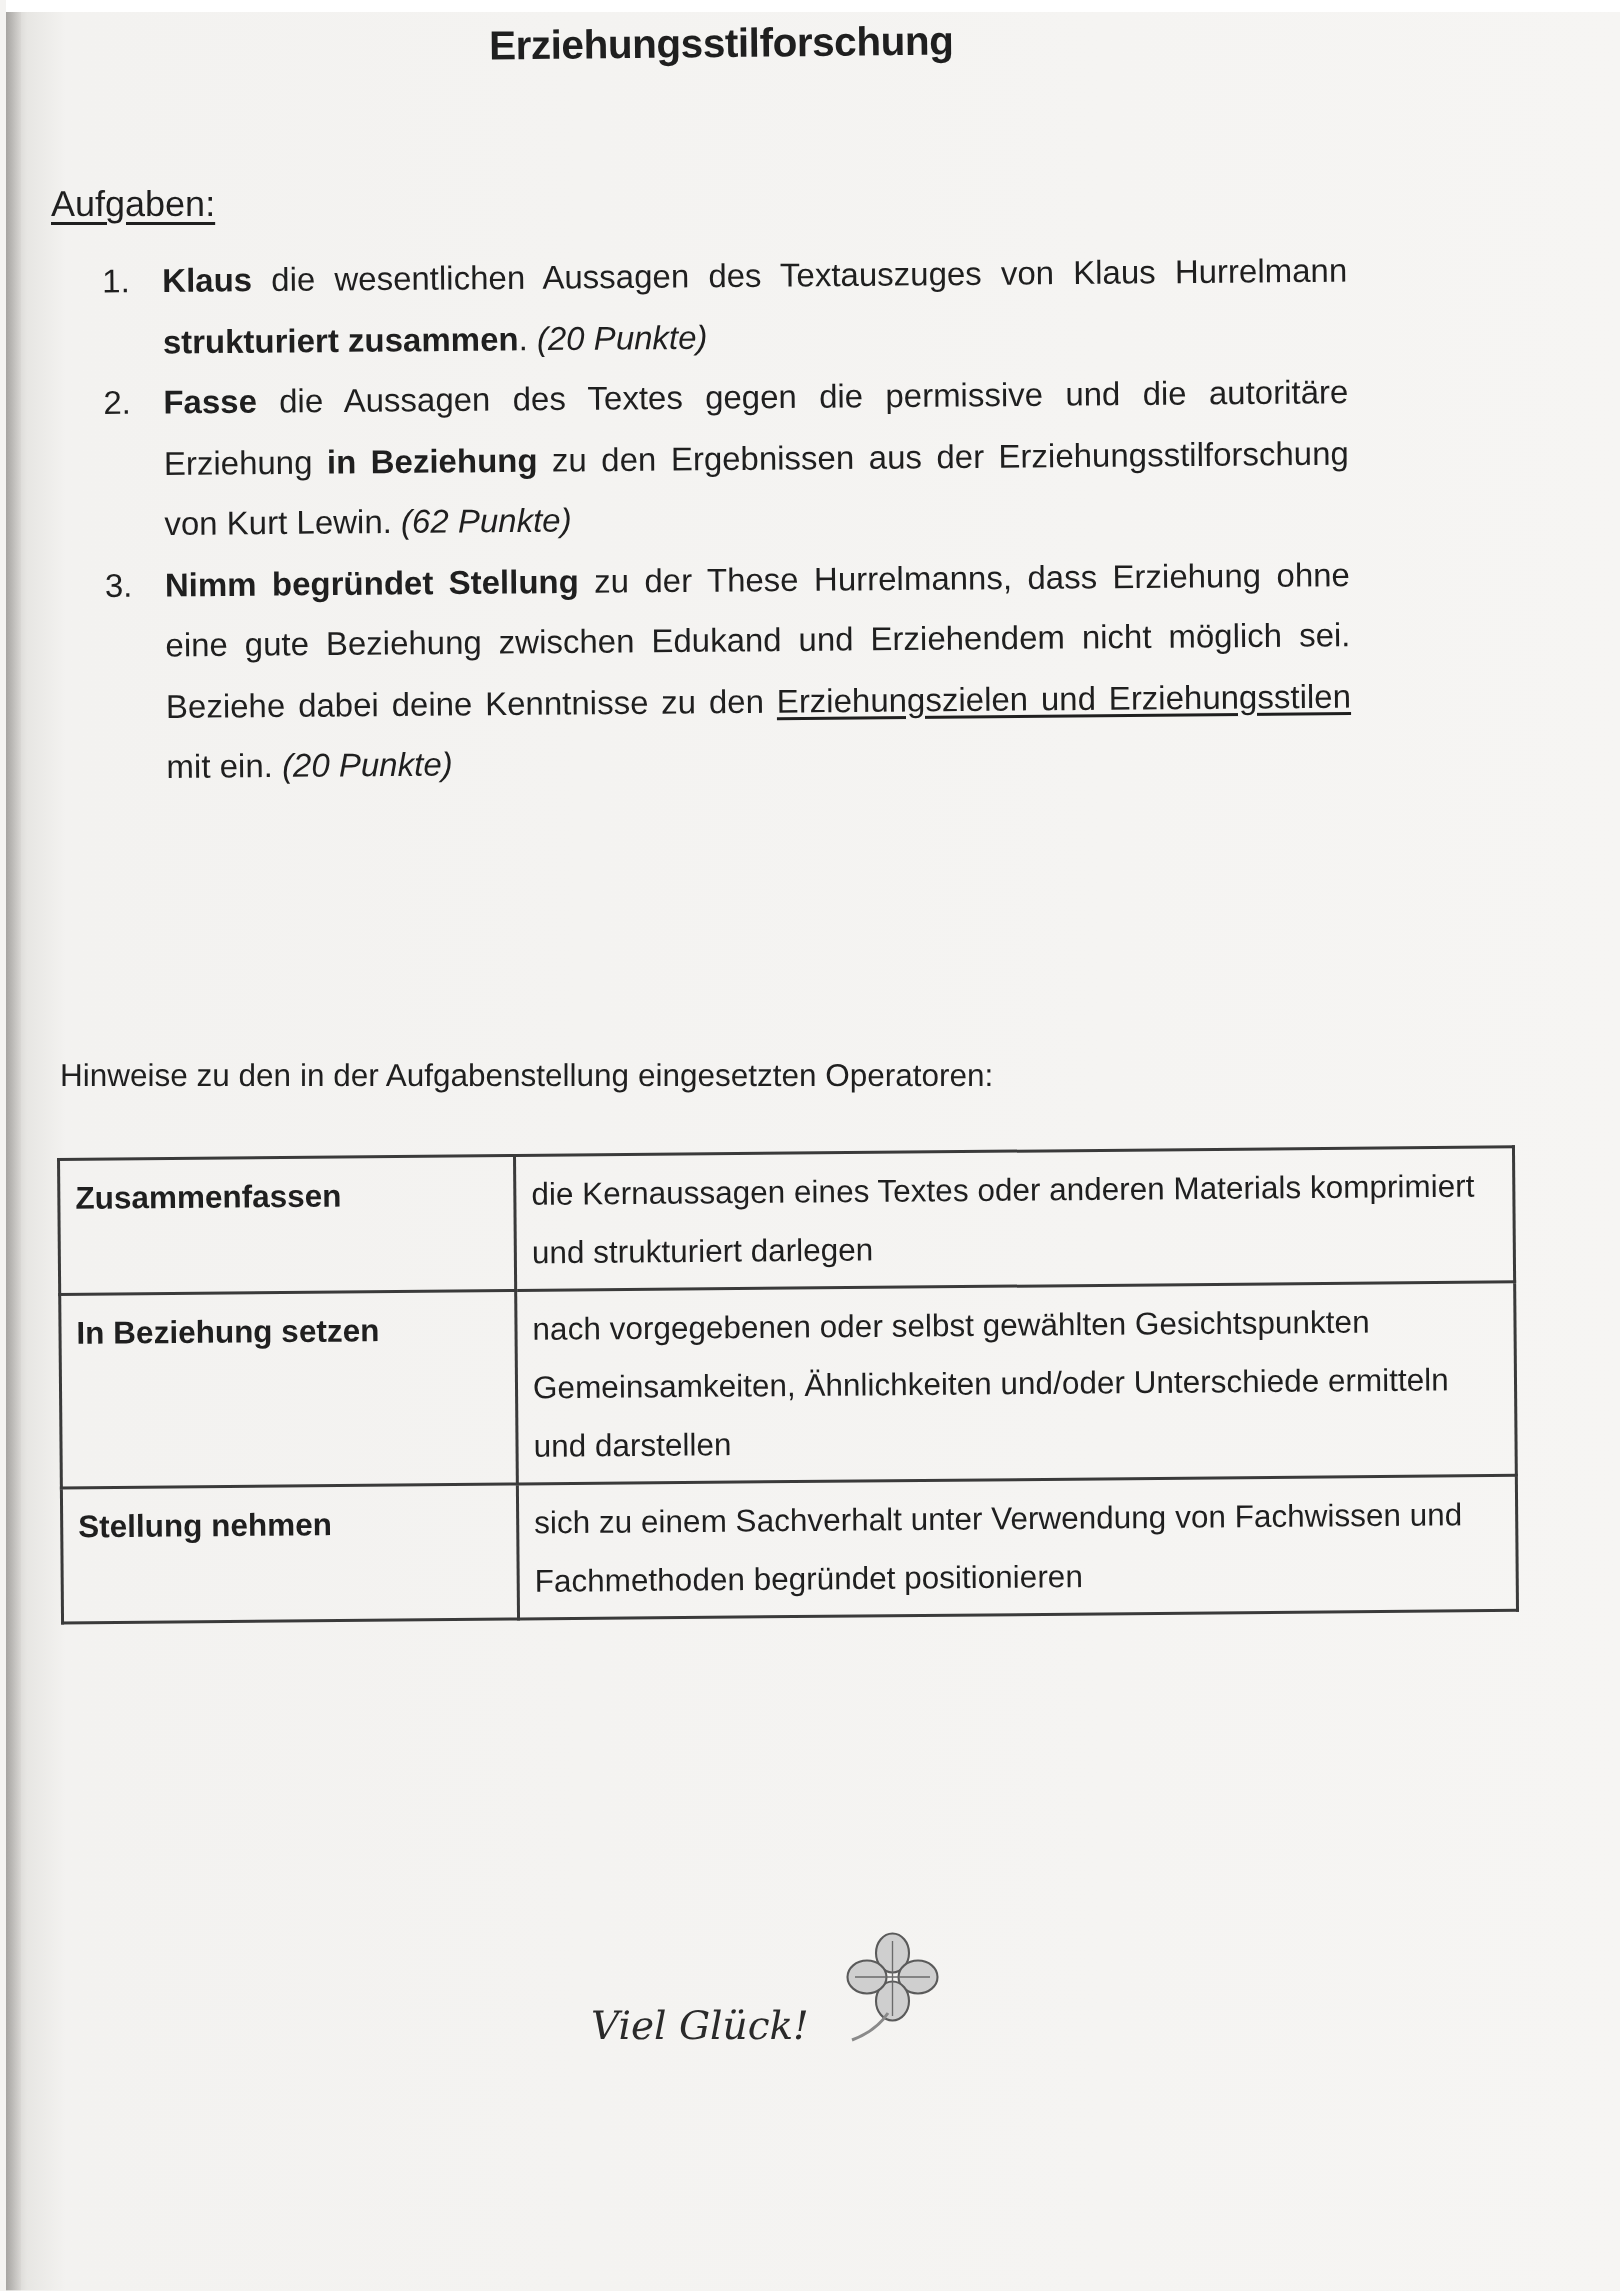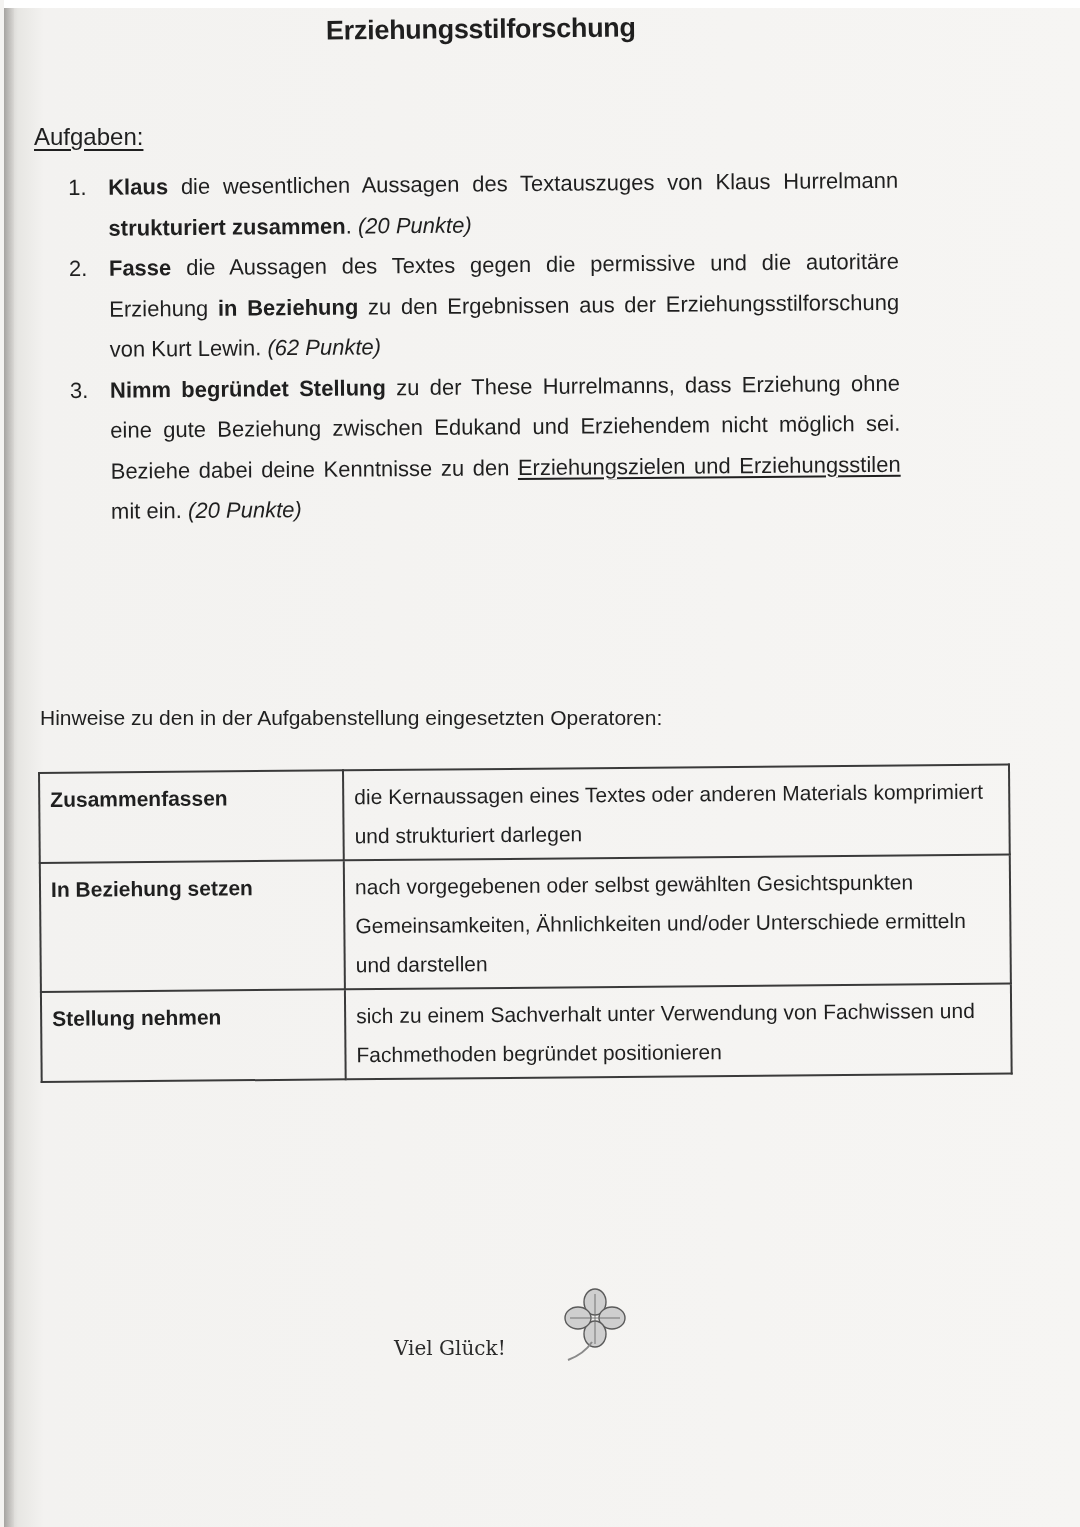--- a/index.html
+++ b/index.html
@@ -53,21 +53,21 @@
     border-collapse: collapse; font-size: 21px;
     transform: rotate(-0.5deg); transform-origin: left top;
   }
   table.ops td {
     border: 2px solid #3a3a3a; vertical-align: top;
     padding: 6px 10px 4px 10px; line-height: 39px;
   }
   table.ops td.op { width: 282px; font-weight: bold; }
   .closing {
     position: absolute; left: 390px; top: 1336px;
-    font-family: "DejaVu Serif", serif; font-size: 20px;
+    font-family: "DejaVu Serif", serif; font-style: italic; font-size: 26px;
     color: #2a2a2a;
   }
   .clover { position: absolute; left: 558px; top: 1286px; width: 66px; height: 80px; }
 </style>
 </head>
 <body>
 
 <div class="page">
   <div class="shadow-left"></div>
   <div class="top-strip"></div>

